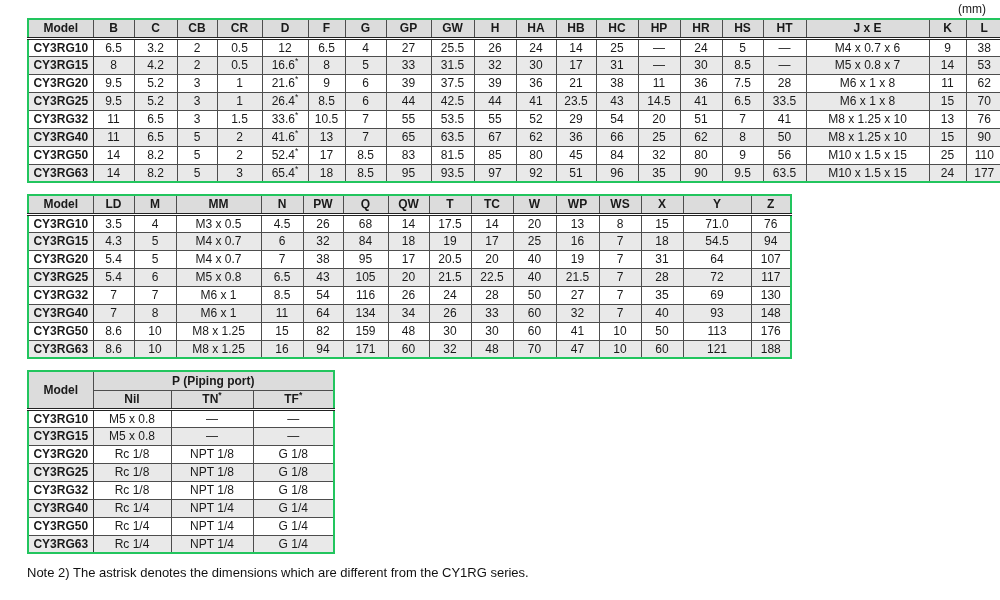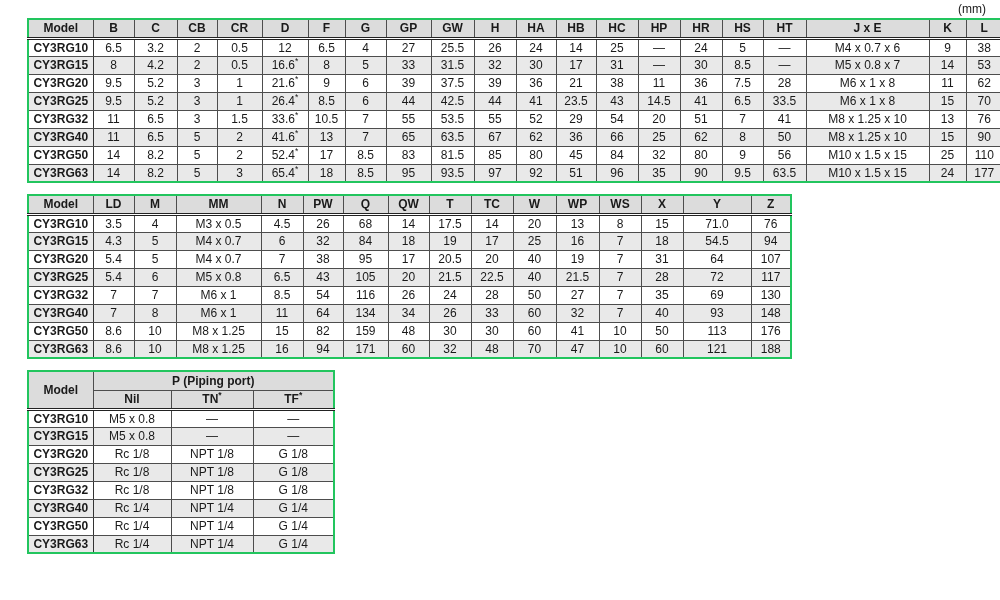--- a/index.html
+++ b/index.html
@@ -521,14 +521,15 @@
         </tr>
         <tr>
           <td class="model">CY3RG63</td>
           <td>Rc 1/4</td>
           <td>NPT 1/4</td>
           <td>G 1/4</td>
         </tr>
       </tbody>
     </table>
 
+  <div class="note">Note 2) The astrisk denotes the dimensions which are different from the CY1RG series.</div>
 
 </div>
 
 </body></html>

